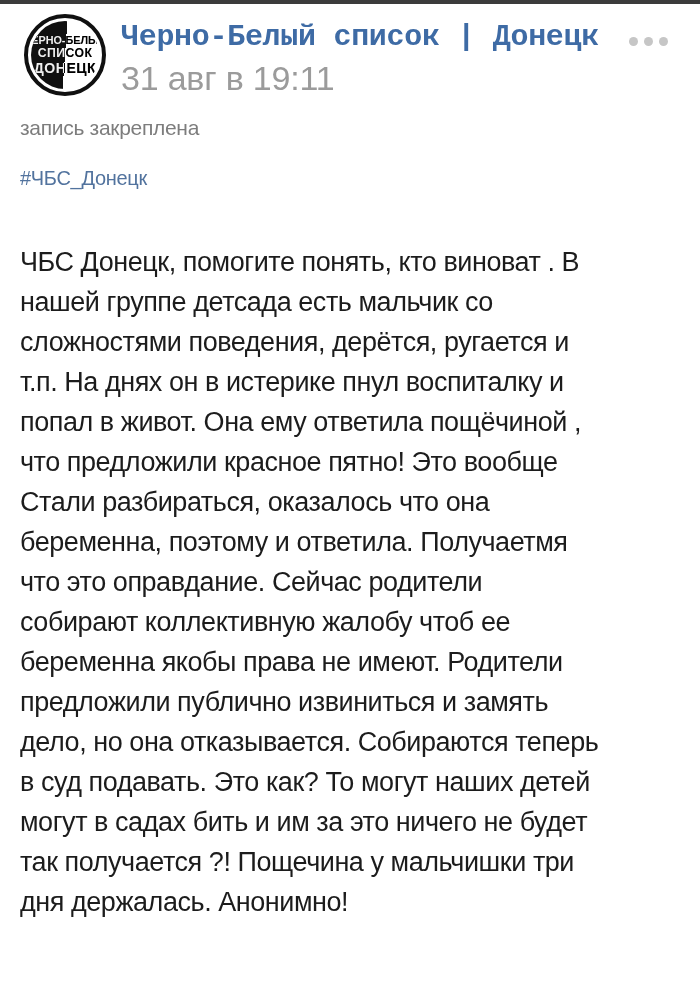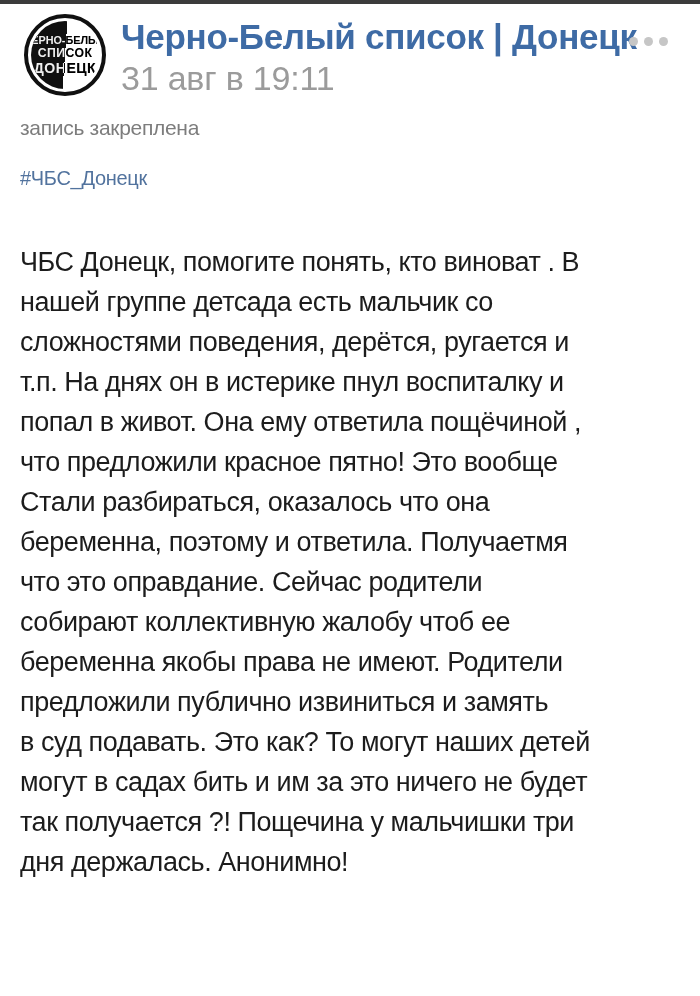--- a/index.html
+++ b/index.html
@@ -56,25 +56,26 @@
     transform: scaleX(0.94);
     white-space: nowrap;
   }
   .av-l1 { font-size: 11.5px; }
   .av-l2 { font-size: 13px; letter-spacing: 0.5px; }
   .av-l3 { font-size: 15px; letter-spacing: 0.5px; }
 
   .header-meta { margin-left: 15px; padding-top: 7px; min-width: 0; }
   .group-name {
     color: var(--accent-blue, #3e6ba5);
-    font-size: 35px;
+    font-size: 30px;
     font-weight: 600;
     letter-spacing: -0.3px;
     line-height: 32px;
     cursor: pointer;
+    font-family: Liberation Mono, monospace;
   }
   .post-date {
     color: var(--muted-gray, #9b9b9b);
     font-size: 34px;
     letter-spacing: -0.2px;
     margin-top: 6px;
     cursor: pointer;
   }
   .menu-dots {
     position: absolute;
@@ -157,18 +158,19 @@
       <div class="body-line">сложностями поведения, дерётся, ругается и</div>
       <div class="body-line">т.п. На днях он в истерике пнул воспиталку и</div>
       <div class="body-line">попал в живот. Она ему ответила пощёчиной ,</div>
       <div class="body-line">что предложили красное пятно! Это вообще</div>
       <div class="body-line">Стали разбираться, оказалось что она</div>
       <div class="body-line">беременна, поэтому и ответила. Получаетмя</div>
       <div class="body-line">что это оправдание. Сейчас родители</div>
       <div class="body-line">собирают коллективную жалобу чтоб ее</div>
       <div class="body-line">беременна якобы права не имеют. Родители</div>
       <div class="body-line">предложили публично извиниться и замять</div>
+      <div class="body-line">дело, но она отказывается. Собираются теперь</div>
       <div class="body-line">в суд подавать. Это как? То могут наших детей</div>
       <div class="body-line">могут в садах бить и им за это ничего не будет</div>
       <div class="body-line">так получается ?! Пощечина у мальчишки три</div>
       <div class="body-line">дня держалась. Анонимно!</div>
     </div>
 </div>
 
 </body></html>

